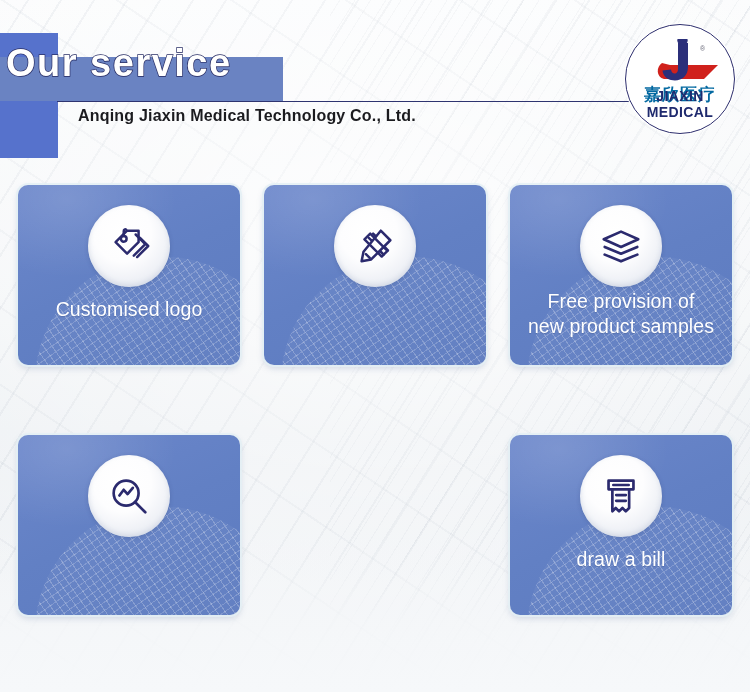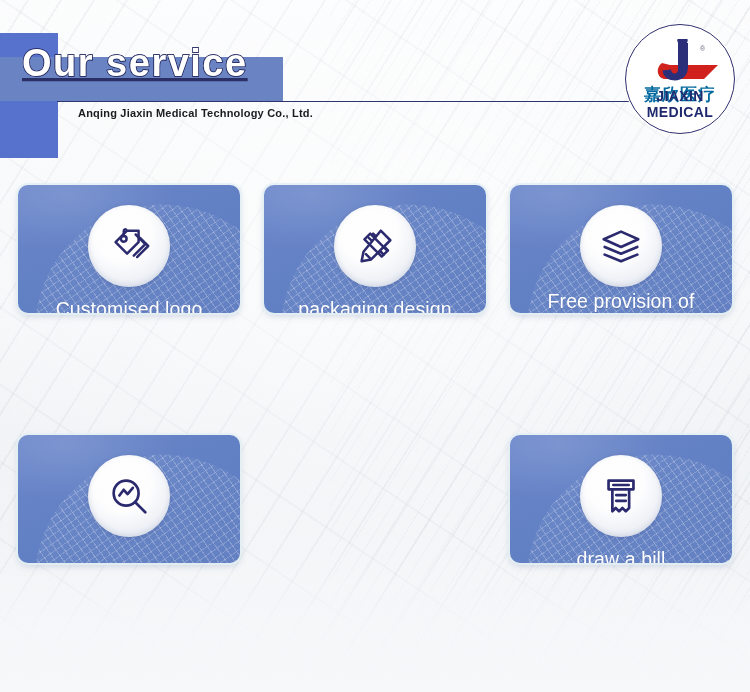--- a/index.html
+++ b/index.html
@@ -75,41 +75,40 @@
     background: #5672cc;
   }
   .title-band {
     position: absolute;
     left: 0; top: 57px;
     width: 283px; height: 44px;
     background: #6a83c2;
   }
   .title-text {
     position: absolute;
-    left: 22px; top: 42px;
+    left: 6px; top: 42px;
     font-size: 38px;
     font-weight: bold;
     letter-spacing: 1.5px;
     color: #ffffff;
     -webkit-text-stroke: 1.4px #2a2f66;
     paint-order: stroke fill;
     text-shadow: 0 1px 0 rgba(40,45,100,.25);
     white-space: nowrap;
-    text-decoration: underline;
   }
   .hr-line {
     position: absolute;
     left: 57px; top: 101px;
     width: 600px; height: 1px;
     background: #2e3470;
   }
   .subtitle {
     position: absolute;
     left: 78px; top: 107px;
-    font-size: 11px;
+    font-size: 16px;
     font-weight: bold;
     color: #1b1b1f;
     letter-spacing: .2px;
     white-space: nowrap;
   }
 
   
   .logo {
     position: absolute;
     left: 625px; top: 24px;
@@ -144,21 +143,21 @@
     position: absolute;
     left: 18px; top: 185px;
     width: 714px;
   }
   .row { position: absolute; left: 0; width: 714px; height: 180px; }
   .row-1 { top: 0; }
   .row-2 { top: 250px; }
 
   .card {
     position: absolute;
-    width: 222px; height: 128px;
+    width: 222px; height: 180px;
     border-radius: 10px;
     background: linear-gradient(155deg, #6c87cb 0%, #6280c4 48%, #5d7bc0 100%);
     box-shadow:
       0 0 0 2px rgba(228,240,244,.85),
       0 3px 7px rgba(110,130,170,.30);
     overflow: hidden;
   }
   .card.c1 { left: 0; }
   .card.c2 { left: 246px; }
   .card.c3 { left: 492px; }
@@ -273,34 +272,33 @@
             <path d="M30 8 L40 18 L20 38 L10 40 L12 30 Z"></path>
             <path d="M14.5 32.5 L18.5 36.5"></path>
 
             <path d="M13 17 L19 11 L37 29 L31 35 Z"></path>
             <path d="M17.5 15.5 L20.5 18.5"></path>
             <path d="M22 11 L25 14"></path>
             <path d="M30 30 L33 33"></path>
             <path d="M34.5 25.5 L37.5 28.5"></path>
           </svg>
         </div>
-        <div class="card-label">packaging design</div>
       </div>
 
       <div class="card c3">
         <div class="wave"></div>
         <div class="icon-circle">
           <svg width="46" height="46" viewBox="0 0 48 48" fill="none" stroke="#2b2a6e" stroke-width="2.8" stroke-linejoin="round" stroke-linecap="round">
             <path d="M24 9 L42 17 L24 25 L6 17 Z"></path>
             <path d="M7 25 L24 32 L41 25"></path>
             <path d="M7 33 L24 40 L41 33"></path>
           </svg>
         </div>
         <div class="card-label two-line">Free provision of
-new product design</div>
+new product samples</div>
       </div>
     </div>
 
     <div class="row row-2">
 
       <div class="card c1">
         <div class="wave"></div>
         <div class="icon-circle">
           <svg width="46" height="46" viewBox="0 0 48 48" fill="none" stroke="#2b2a6e" stroke-width="2.8" stroke-linejoin="round" stroke-linecap="round">
             <circle cx="21" cy="21" r="13"></circle>

